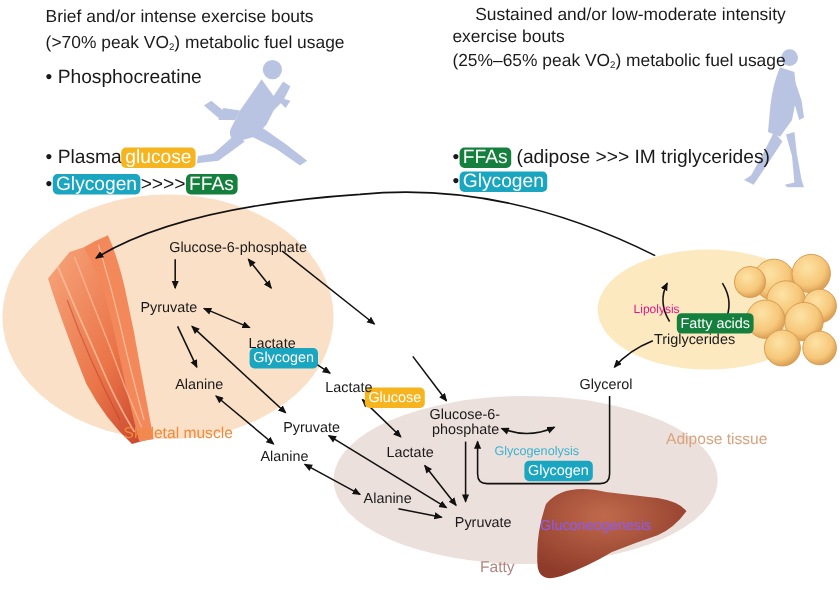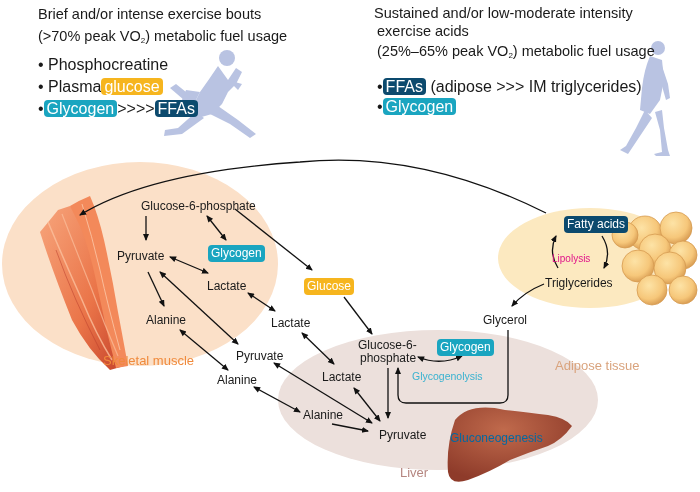--- a/index.html
+++ b/index.html
@@ -1,24 +1,24 @@
 <!DOCTYPE html>
 <html><head>
 <meta charset="utf-8">
 <style>
   html, body { margin: 0; padding: 0; background: #ffffff; }
   #canvas { position: relative; width: 700px; height: 492px; overflow: hidden; background: #ffffff; font-family: "Liberation Sans", sans-serif; color: #111; }
   svg.bg { position: absolute; left: 0; top: 0; }
   .t { position: absolute; white-space: nowrap; font-size: 12px; line-height: 14px; color: #1a1a1a; }
   .head { font-size: 14.5px; line-height: 20px; color: #1a1a1a; }
   .bul { font-size: 16px; line-height: 14px; }
-  .pill { display: inline-block; color: #fff; border-radius: 4px; padding: 1px 3px; line-height: 15px; }
+  .pill { display: inline-block; color: #fff; border-radius: 4px; padding: 1px 3px; line-height: 15px; margin-top: 45px; }
   .pill.teal { background: #1aa5c0; }
   .pill.yellow { background: #f6b51e; }
-  .pill.pink { background: #0c4a6e; }
+  .pill.pink { background: #15803d; }
   .region { font-size: 13px; }
   sub { font-size: 8px; vertical-align: -2px; }
 </style>
 </head>
 <body>
 
 <div id="canvas">
 
   <svg class="bg" width="700" height="492" viewBox="0 0 700 492">
     <defs>
@@ -134,22 +134,22 @@
     </g>
   </svg>
 
   <div class="t head" style="left:38px; top:4px;">Brief and/or intense exercise bouts</div>
   <div class="t head" style="left:38px; top:26px;"><span>(&gt;70% peak VO</span><sub>2</sub><span>) metabolic fuel usage</span></div>
 
   <div class="t bul" style="left:38px; top:58px;">• <span>Phosphocreatine</span></div>
   <div class="t bul" style="left:38px; top:78px;">• <span>Plasma</span><span class="pill yellow">glucose</span></div>
   <div class="t bul" style="left:38px; top:100px;">•<span class="pill teal">Glycogen</span><span>&gt;&gt;&gt;&gt;</span><span class="pill pink">FFAs</span></div>
 
-  <div class="t head" style="left:374px; top:4px; line-height:19px;">Sustained and/or low-moderate intensity</div>
-  <div class="t head" style="left:377px; top:22px; line-height:19px;">exercise acids</div>
+  <div class="t head" style="left:396px; top:4px; line-height:19px;">Sustained and/or low-moderate intensity</div>
+  <div class="t head" style="left:377px; top:22px; line-height:19px;">exercise bouts</div>
   <div class="t head" style="left:377px; top:41px;"><span>(25%–65% peak VO</span><sub>2</sub><span>) metabolic fuel usage</span></div>
 
   <div class="t bul" style="left:377px; top:78px;">•<span class="pill pink">FFAs</span> <span>(adipose &gt;&gt;&gt; IM triglycerides)</span></div>
   <div class="t bul" style="left:377px; top:98px;">•<span class="pill teal">Glycogen</span></div>
 
   <div class="t" style="left:119px; top:199px;margin-left:22px;">Glucose-6-phosphate</div>
   <div class="t" style="left:117px; top:249px;">Pyruvate</div>
   <div class="t" style="left:208px; top:245px;"><span class="pill teal">Glycogen</span></div>
   <div class="t" style="left:207px; top:279px;">Lactate</div>
   <div class="t" style="left:146px; top:313px;">Alanine</div>
@@ -161,21 +161,21 @@
   <div class="t" style="left:217px; top:373px;">Alanine</div>
   <div class="t" style="left:483px; top:313px;">Glycerol</div>
 
   <div class="t" style="left:358px; top:338px;">Glucose-6-</div>
   <div class="t" style="left:360px; top:351px;">phosphate</div>
   <div class="t" style="left:437px; top:339px;"><span class="pill teal">Glycogen</span></div>
   <div class="t" style="left:412px; top:369px; font-size:10.5px; color:#3ab2d0;">Glycogenolysis</div>
   <div class="t" style="left:322px; top:370px;">Lactate</div>
   <div class="t" style="left:303px; top:408px;">Alanine</div>
   <div class="t" style="left:379px; top:428px;">Pyruvate</div>
-  <div class="t" style="left:450px; top:431px; color:#0369a1; font-size:12px;">Gluconeogenesis</div>
-  <div class="t region" style="left:400px; top:466px; color:#b58680;">Liver</div>
+  <div class="t" style="left:450px; top:431px; color:#8b5cf6; font-size:12px;">Gluconeogenesis</div>
+  <div class="t region" style="left:400px; top:466px; color:#b58680;">Fatty</div>
 
   <div class="t" style="left:547px; top:216px;padding-left:17px;"><span class="pill pink">Fatty acids</span></div>
-  <div class="t" style="left:508px; top:252px; font-size:10px; color:#e0168a;padding-left:44px;">Lipolysis</div>
+  <div class="t" style="left:484px; top:252px; font-size:10px; color:#e0168a;padding-left:44px;">Lipolysis</div>
   <div class="t" style="left:545px; top:276px;">Triglycerides</div>
   <div class="t region" style="left:555px; top:314px; color:#d9a37d;margin-top:45px;">Adipose tissue</div>
 
 </div>
 
 </body></html>

